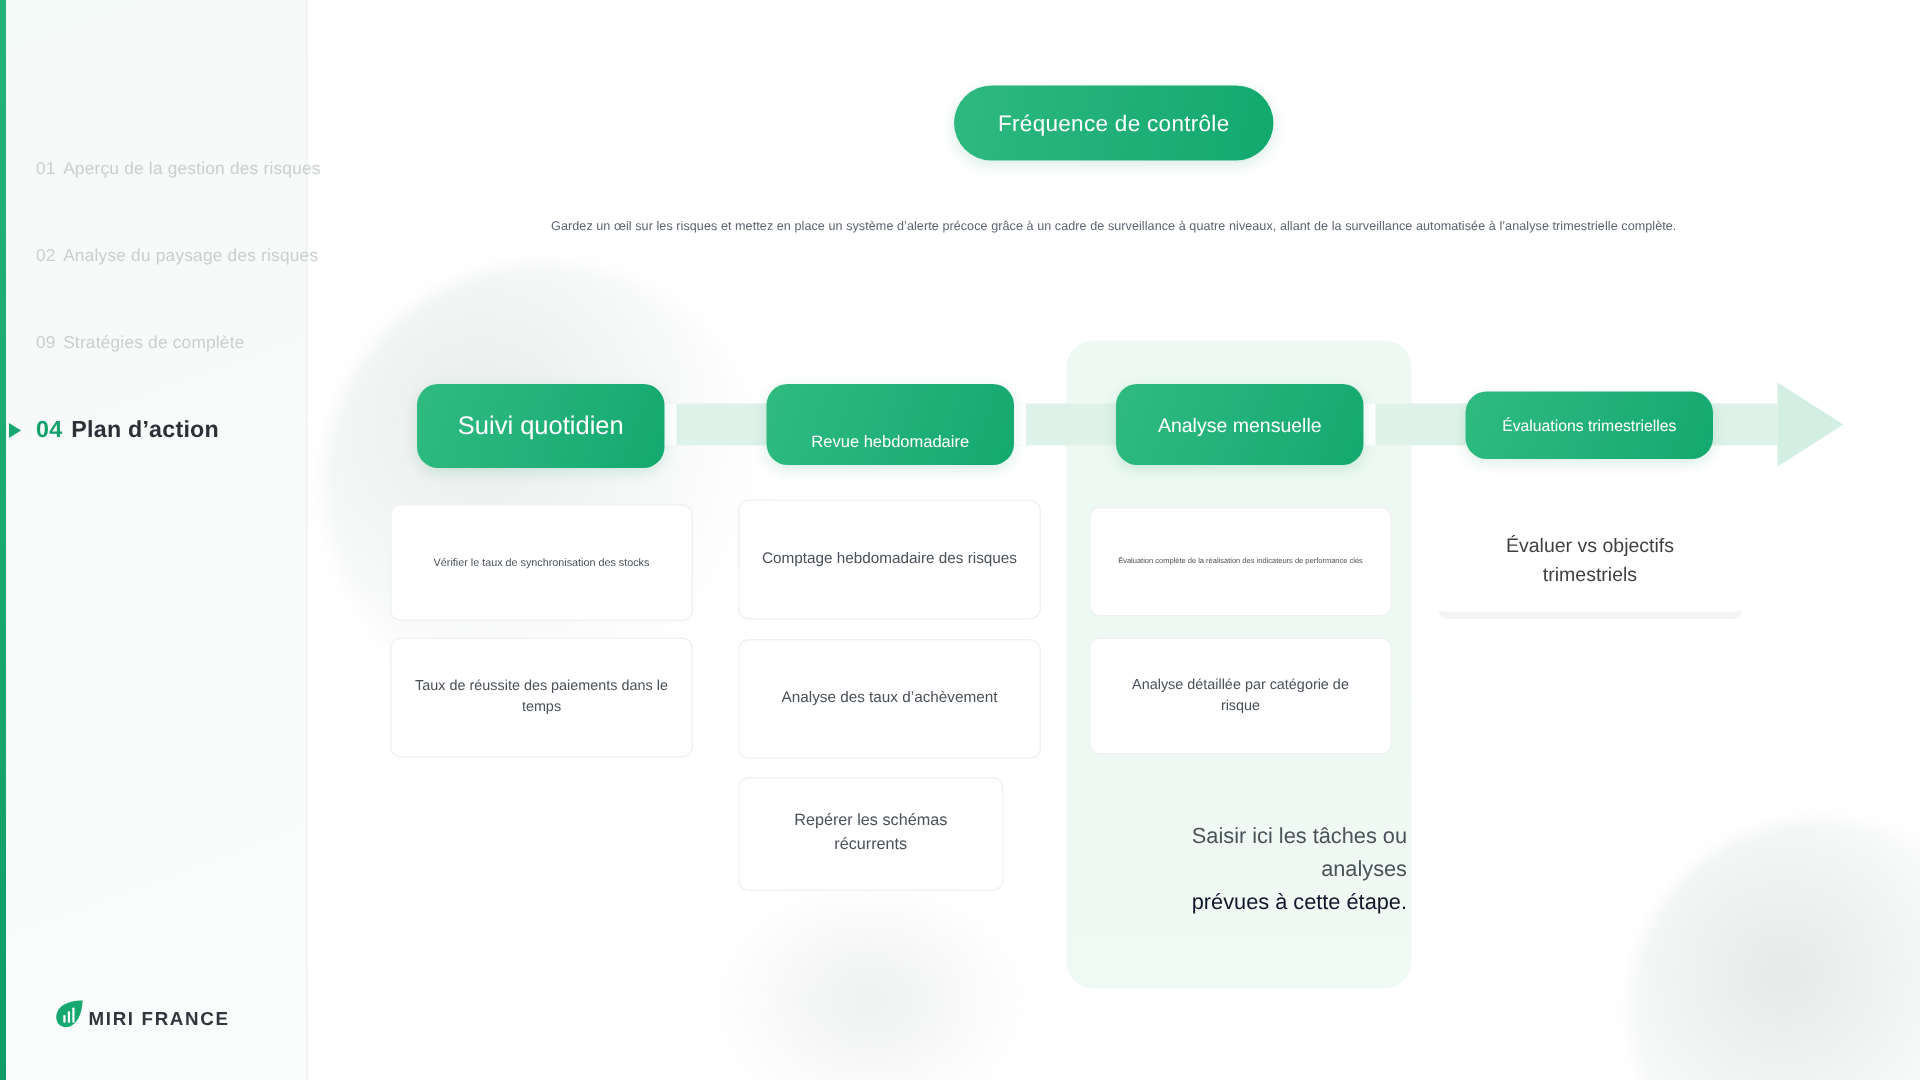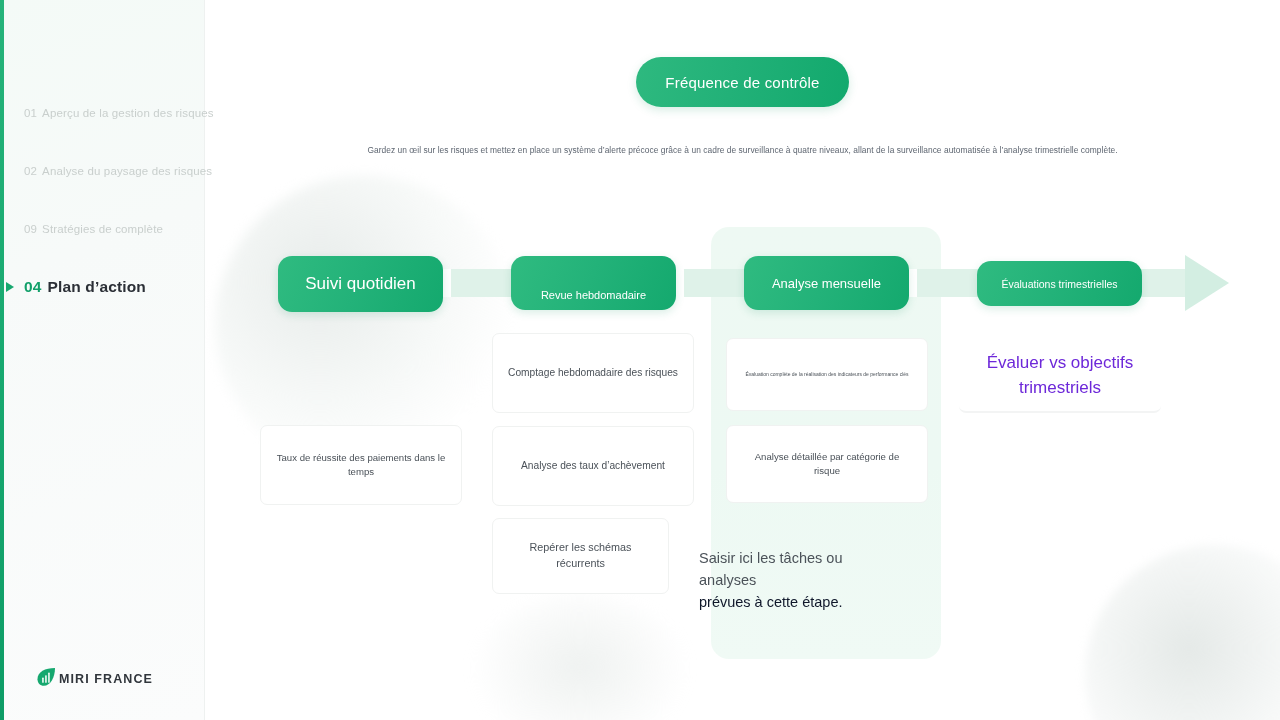--- a/index.html
+++ b/index.html
@@ -215,30 +215,30 @@
 
   .c2a { left: 492px; top: 333px; width: 202px; height: 80px; font-size: 10.2px; }
   .c2b { left: 492px; top: 426px; width: 202px; height: 80px; font-size: 10.2px; }
   .c2c { left: 492px; top: 518px; width: 177px; height: 76px; font-size: 10.8px; }
 
   .c3a { left: 726px; top: 338px; width: 202px; height: 73px; font-size: 5px; }
   .c3b { left: 726px; top: 425px; width: 202px; height: 78px; font-size: 9.6px; }
 
   .c4a {
     left: 959px; top: 340px; width: 202px; height: 73px;
-    font-size: 17px; color: #6d28d9;
+    font-size: 13px; color: #404040;
     background: transparent; border: none;
-    border-bottom: 2px solid #a16207;
+    border-bottom: 5px solid #a16207;
   }
 
   .col-prompt {
     position: absolute;
-    left: 699px; top: 548px;
+    left: 740px; top: 548px;
     width: 198px;
-    text-align: left;
+    text-align: right;
     font-size: 14.5px;
     line-height: 1.5;
     color: #4b5259;
   }
   .col-prompt .accent { color: #0f172a; }
 </style>
 </head>
 <body>
 
 <div class="bg-blob blob-a"></div>
@@ -304,20 +304,21 @@
   <div class="stage stage-2">
     <span>Revue hebdomadaire</span>
   </div>
   <div class="stage stage-3">
     <span>Analyse mensuelle</span>
   </div>
   <div class="stage stage-4">
     <span>Évaluations trimestrielles</span>
   </div>
 
+  <div class="card c1a">Vérifier le taux de synchronisation des stocks</div>
   <div class="card c1b">Taux de réussite des paiements dans le temps</div>
 
   <div class="card c2a">Comptage hebdomadaire des risques</div>
   <div class="card c2b">Analyse des taux d’achèvement</div>
   <div class="card c2c">Repérer les schémas récurrents</div>
 
   <div class="card c3a">Évaluation complète de la réalisation des indicateurs de performance clés</div>
   <div class="card c3b">Analyse détaillée par catégorie de risque</div>
   <div class="col-prompt">
     <div>Saisir ici les tâches ou analyses</div>

